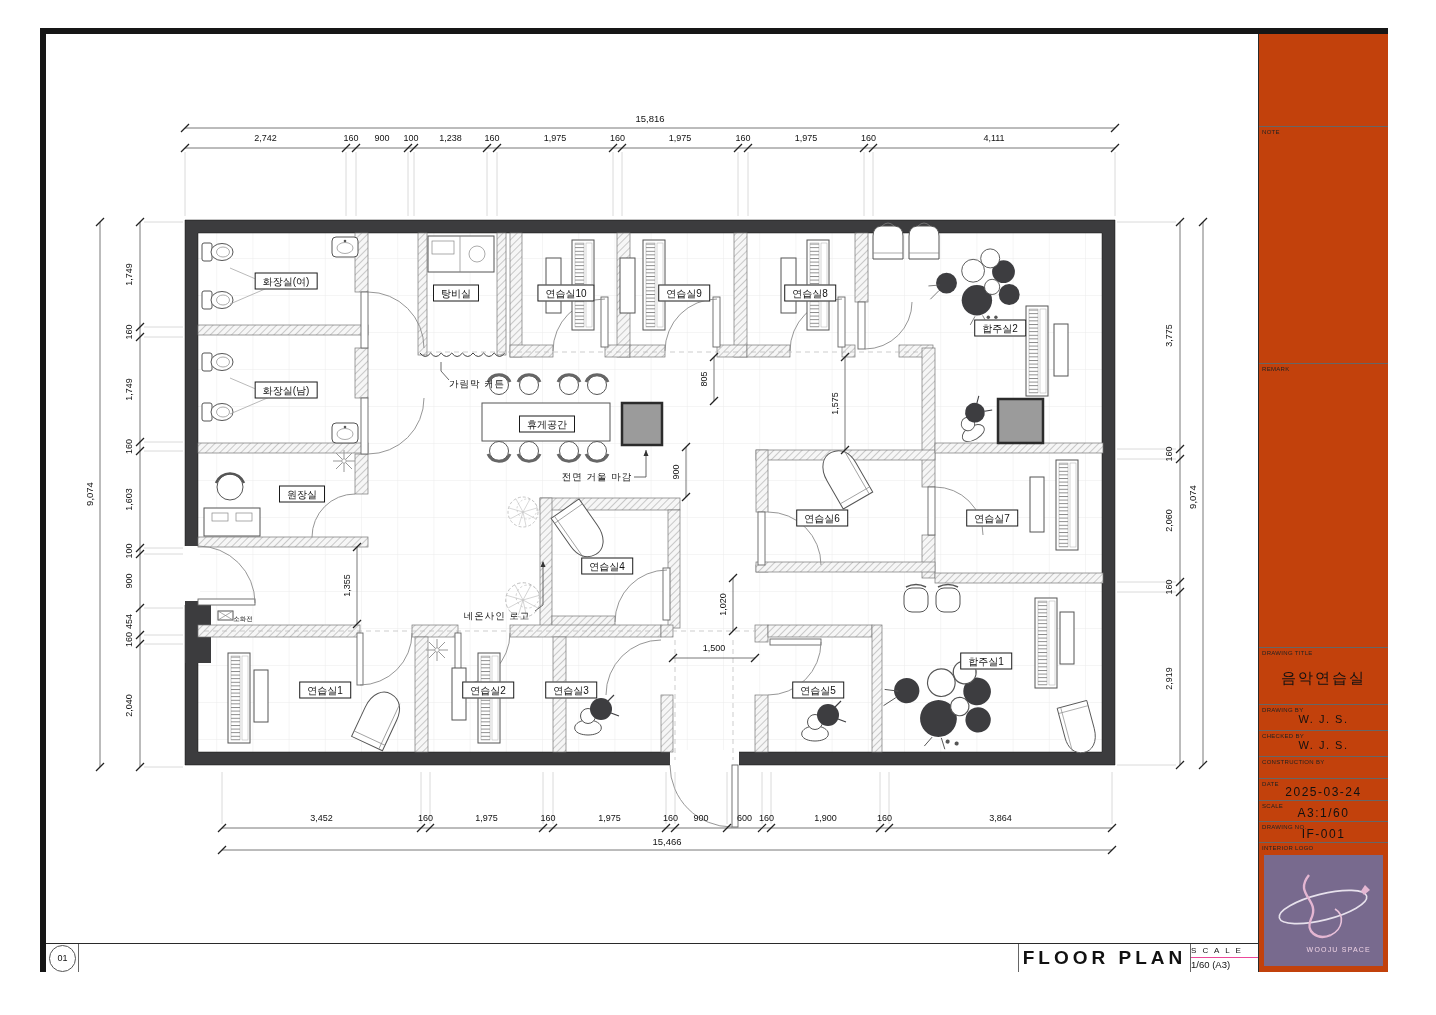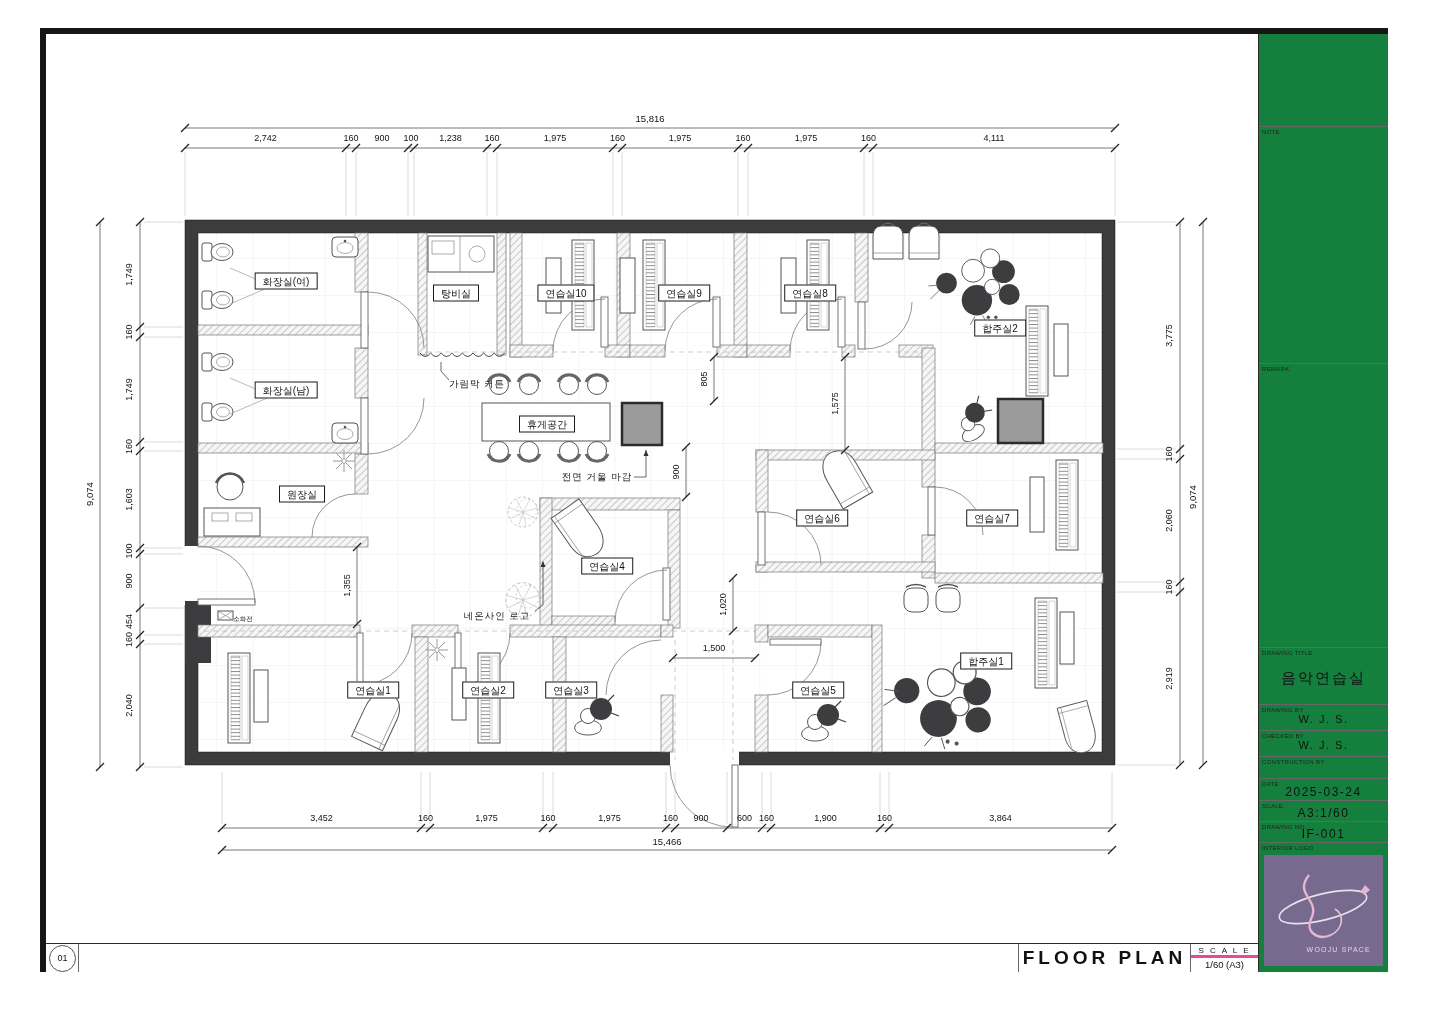--- a/index.html
+++ b/index.html
@@ -21,42 +21,42 @@
   .thin{fill:none;stroke:#888;stroke-width:.7;}
   .dash{fill:none;stroke:#b8b8b8;stroke-width:.7;stroke-dasharray:5 4;}
   .rlabel{position:absolute;transform:translate(-50%,-50%);background:#fff;
           border:1px solid #1a1a1a;padding:2px 7px;font-size:10px;color:#111;
           white-space:nowrap;line-height:1.1;}
   .alabel{position:absolute;transform:translate(-50%,-50%);font-size:9.5px;
           color:#111;white-space:nowrap;letter-spacing:1px;}
   .alabel.tiny{font-size:6.5px;letter-spacing:0;}
   
   .sb{position:absolute;left:1258px;top:34px;width:130px;height:938px;
-      border-left:1.3px solid #2a2a2a;box-sizing:border-box;background:#15803d;}
+      border-left:1.3px solid #2a2a2a;box-sizing:border-box;background:#c2410c;}
   .sb-sec{position:relative;border-bottom:1px solid #666;box-sizing:border-box;}
   .sb-mini{position:absolute;left:3px;top:2px;font-size:6px;color:#222;letter-spacing:.3px;}
   .sb-val{position:absolute;left:0;right:0;top:50%;transform:translateY(-38%);
           text-align:center;font-size:12px;color:#111;letter-spacing:1.5px;}
   .sb-title{font-size:15px;letter-spacing:2px;}
   .logo-box{position:absolute;left:5px;right:6px;top:12px;bottom:6px;}
   .logo-text{position:absolute;bottom:13px;right:11px;color:#eed2e4;font-size:7px;
              letter-spacing:1.2px;}
   
   .bar{position:absolute;left:46px;top:943px;width:1212px;height:29px;
        border-top:1.3px solid #2a2a2a;box-sizing:border-box;background:#fff;}
   .bar-c1{position:absolute;left:0;top:0;width:33px;height:100%;border-right:1px solid #666;box-sizing:border-box;}
   .sheet-circle{position:absolute;left:3px;top:1px;width:25px;height:25px;border:1px solid #555;
                 border-radius:50%;text-align:center;line-height:25px;font-size:9px;color:#111;background:#fff;}
   .bar-title{position:absolute;left:972px;top:0;width:172px;height:100%;border-left:1px solid #666;
              box-sizing:border-box;text-align:center;line-height:27px;font-size:19px;
              letter-spacing:4px;color:#111;font-weight:bold;}
   .bar-scale{position:absolute;left:1144px;top:0;width:68px;height:100%;border-left:1px solid #666;box-sizing:border-box;}
-  .bar-scale .r1{height:14px;border-bottom:3px solid #ec4899;box-sizing:border-box;text-align:center;
+  .bar-scale .r1{height:14px;border-bottom:1px solid #ec4899;box-sizing:border-box;text-align:left;
                  font-size:8px;letter-spacing:2px;line-height:13px;color:#111;}
-  .bar-scale .r2{height:14px;text-align:center;font-size:9.5px;line-height:14px;color:#111;}
+  .bar-scale .r2{height:14px;font-size:9.5px;line-height:14px;color:#111;}
 </style>
 </head>
 <body>
 
 <div class="canvas">
 
   <div class="frame"></div>
 
   <svg width="1436" height="1015" viewBox="0 0 1436 1015">
     <defs>
@@ -521,21 +521,21 @@
       <div class="rlabel" style="left: 456px; top: 293px;">탕비실</div>
       <div class="rlabel" style="left: 566px; top: 293px;">연습실10</div>
       <div class="rlabel" style="left: 684px; top: 293px;">연습실9</div>
       <div class="rlabel" style="left: 810px; top: 293px;">연습실8</div>
       <div class="rlabel" style="left: 1000px; top: 328px;">합주실2</div>
       <div class="rlabel" style="left: 547px; top: 424px;">휴게공간</div>
       <div class="rlabel" style="left: 302px; top: 494px;">원장실</div>
       <div class="rlabel" style="left: 607px; top: 566px;">연습실4</div>
       <div class="rlabel" style="left: 822px; top: 518px;">연습실6</div>
       <div class="rlabel" style="left: 992px; top: 518px;">연습실7</div>
-      <div class="rlabel" style="left: 325px; top: 690px; margin-left: 48px;">연습실1</div>
+      <div class="rlabel" style="left: 325px; top: 690px;">연습실1</div>
       <div class="rlabel" style="left: 488px; top: 690px;">연습실2</div>
       <div class="rlabel" style="left: 571px; top: 690px;">연습실3</div>
       <div class="rlabel" style="left: 818px; top: 690px;">연습실5</div>
       <div class="rlabel" style="left: 986px; top: 661px;">합주실1</div>
       <div class="alabel" style="left: 477px; top: 384px; text-align: center;">가림막 커튼</div>
       <div class="alabel" style="left: 597px; top: 477px;">전면 거울 마감</div>
       <div class="alabel" style="left: 497px; top: 616px;">네온사인 로고</div>
       <div class="alabel tiny" style="left: 243px; top: 619px;">소화전</div>
     </div>
 

